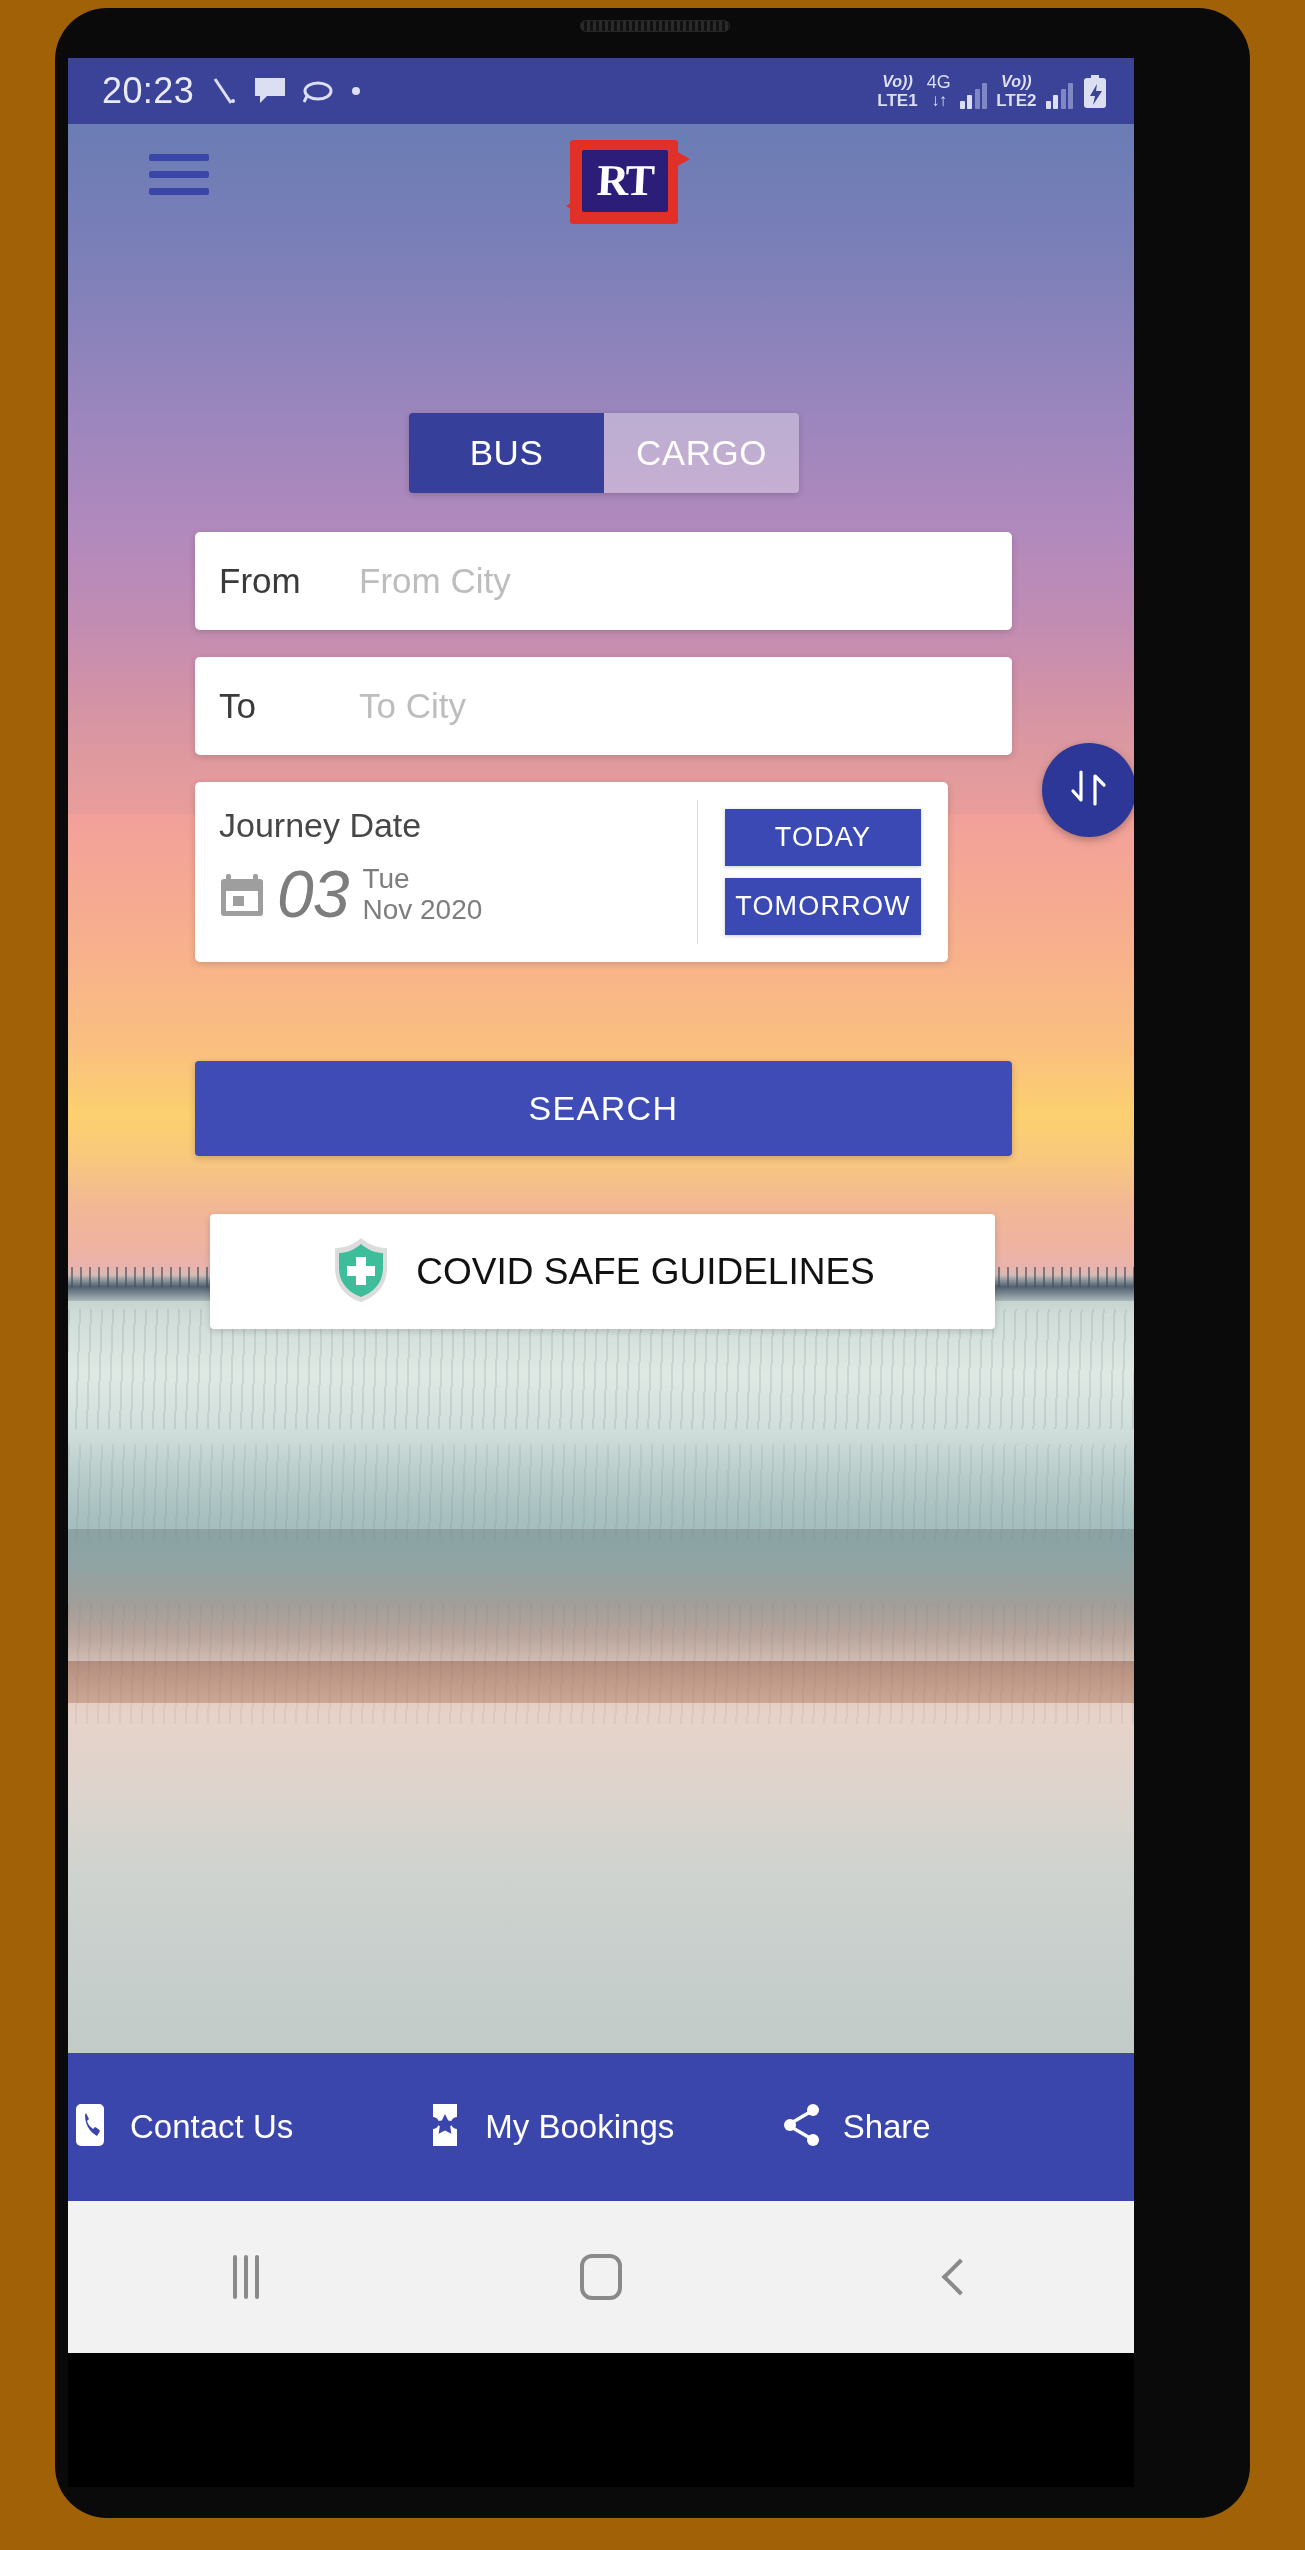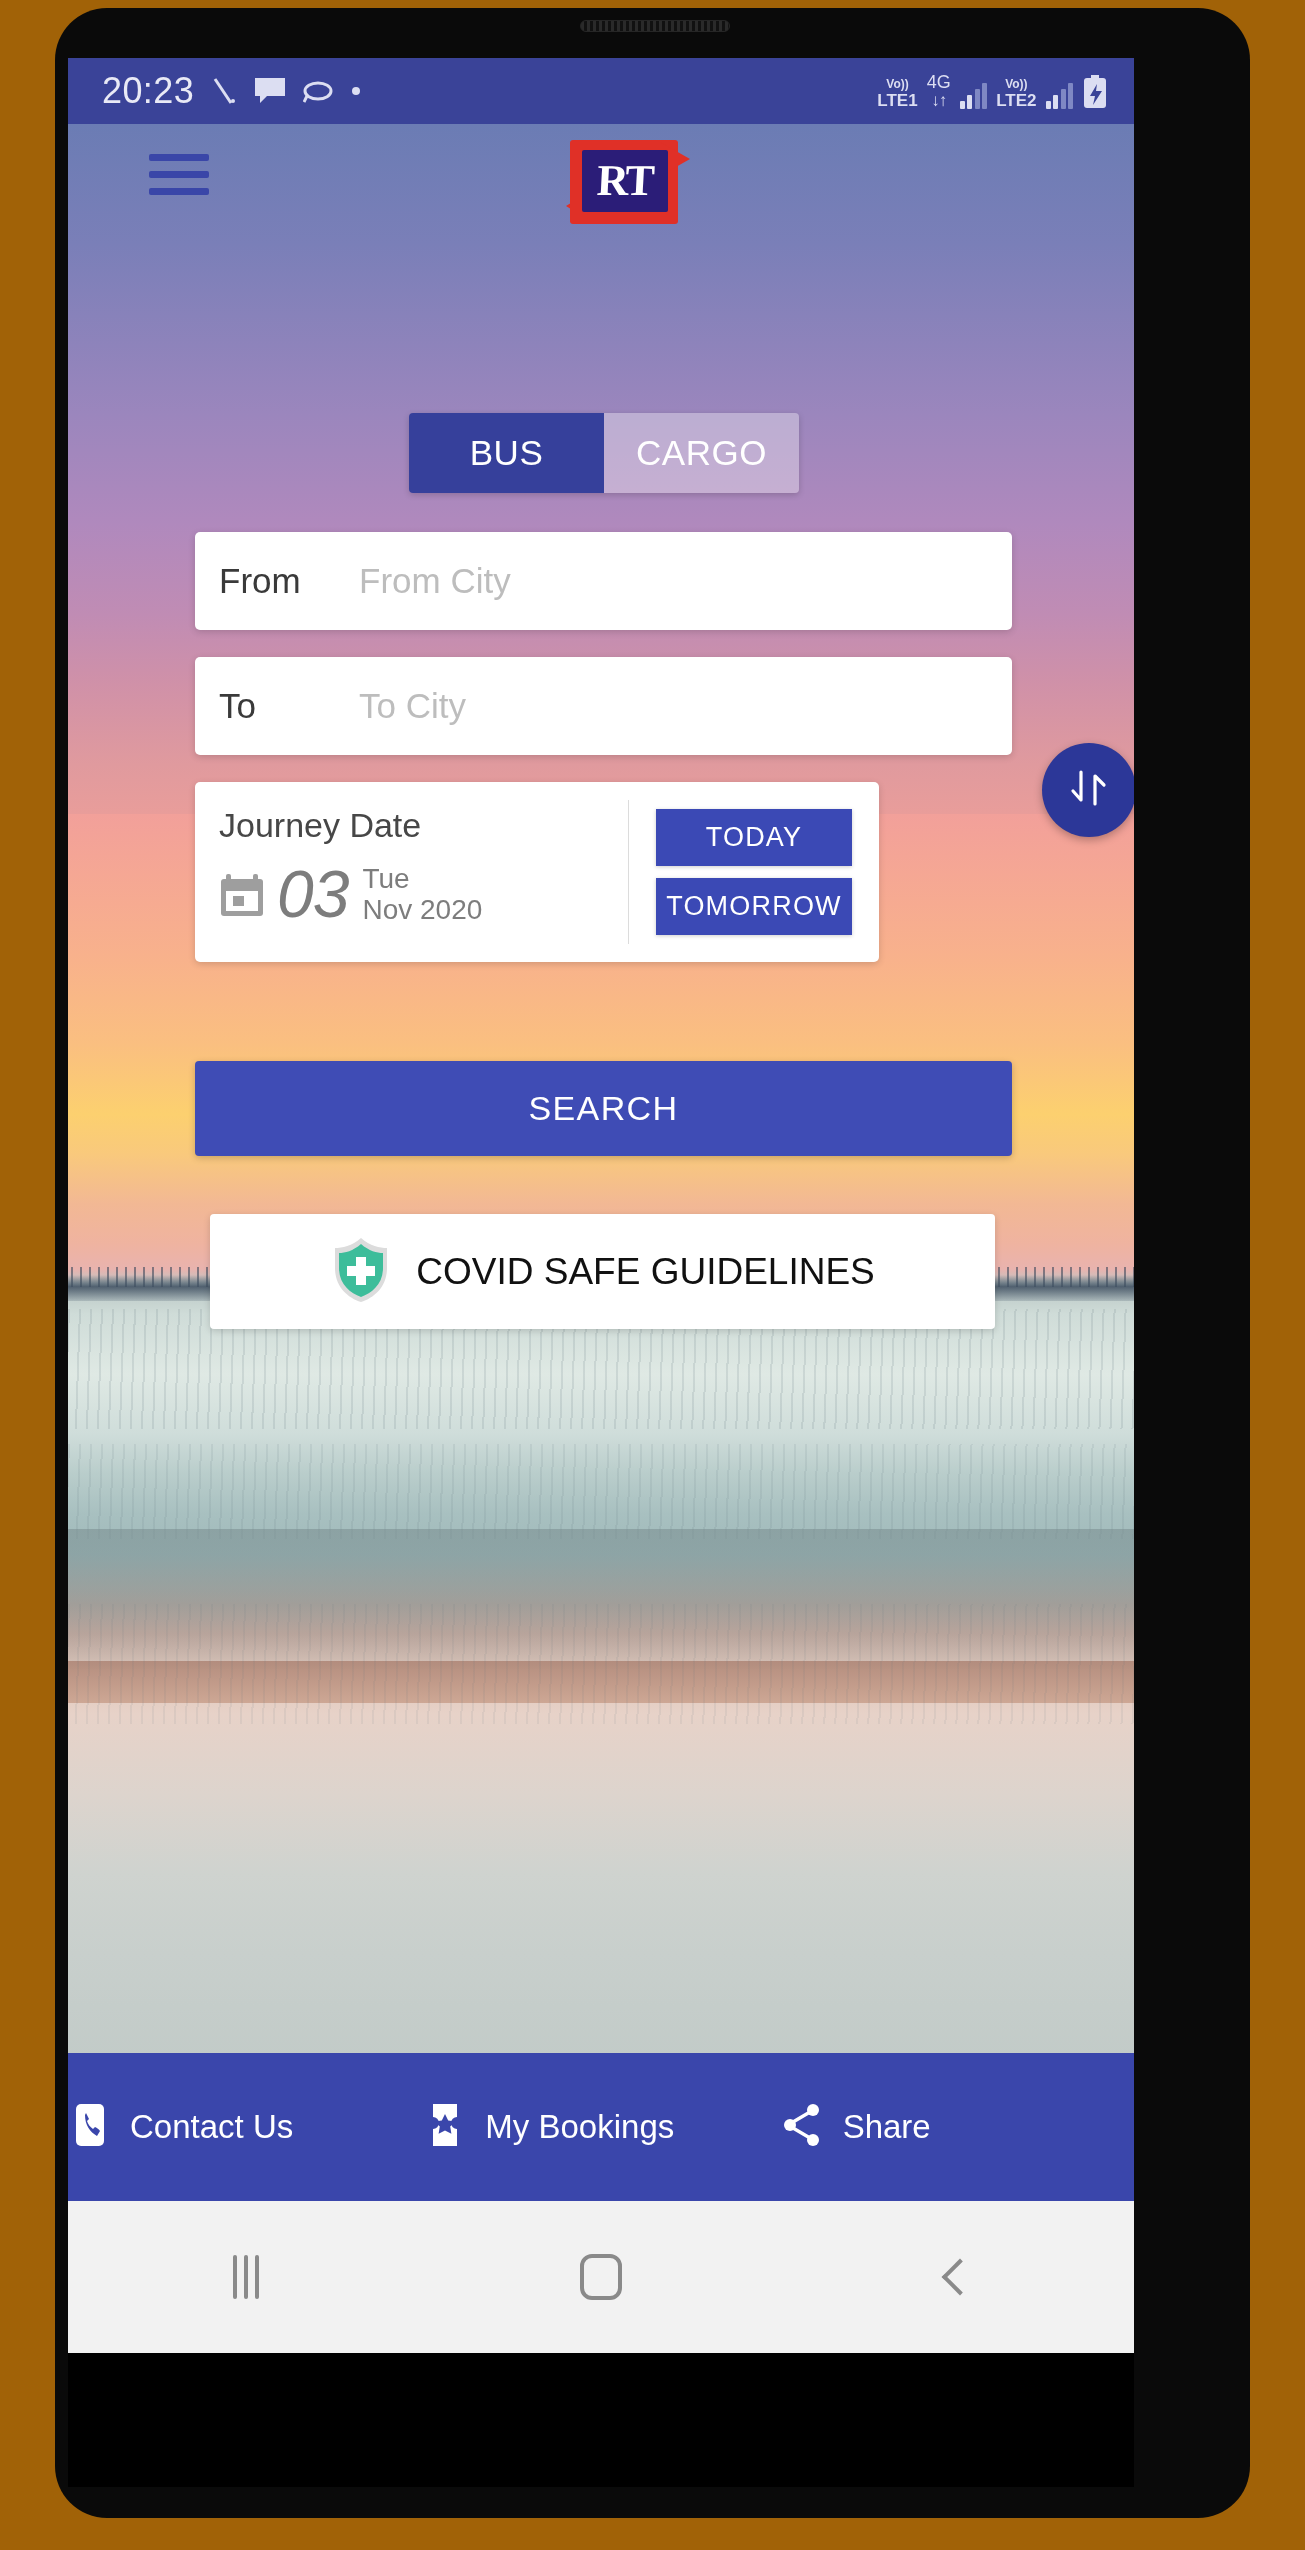--- a/index.html
+++ b/index.html
@@ -36,21 +36,21 @@
     background:#3a4398;
     display:flex; align-items:center; justify-content:space-between;
     padding:0 26px 0 34px;
   }
   #status-left{ display:flex; align-items:center; gap:17px; }
   #clock{ color:#e9eaf6; font-size:36px; letter-spacing:.4px; }
   .sb-ico{ display:inline-flex; align-items:center; }
   #status-right{ display:flex; align-items:flex-end; gap:9px; }
   .volte-block{ display:flex; flex-direction:column; align-items:center;
     line-height:1; color:#dcdef2; font-size:16px; font-weight:bold; }
-  .volte-block .l1{ font-size:12px; }
+  .volte-block .l1{ font-size:16px;font-style:italic; }
   .volte-block .l2{ font-size:17px; margin-top:2px; }
   .fourg{ display:flex; flex-direction:column; align-items:center;
     color:#dcdef2; font-size:18px; font-weight:normal; line-height:1; }
   .fourg .arrows{ font-size:17px; margin-top:1px; letter-spacing:-1px; }
   .bars{ display:flex; align-items:flex-end; gap:2.5px; height:26px; }
   .bars i{ display:block; width:5px; background:#dcdef2; border-radius:1px; }
   .bars i.b1{height:8px}.bars i.b2{height:14px}
   .bars i.b3{height:20px;background:#7f88c4}.bars i.b4{height:26px;background:#7f88c4}
 
   
@@ -207,21 +207,21 @@
   }
   #swap-circle{
     position:absolute; left:-47px; top:-47px; width:94px; height:94px;
     border-radius:50%; background:#2c3798;
     display:flex; align-items:center; justify-content:center;
     box-shadow:0 3px 8px rgba(0,0,0,.28); cursor:pointer;
   }
 
   
   #date-card{
-    position:absolute; left:127px; top:658px; width:684px; height:180px;
+    position:absolute; left:127px; top:658px; width:753px; height:180px;
     background:#ffffff; border-radius:5px;
     box-shadow:0 2px 7px rgba(0,0,0,.16);
     display:flex;
   }
   #date-left{
     flex:1; padding:24px 0 0 24px; position:relative;
   }
   #journey-label{ color:#474747; font-size:34px; }
   #date-row{ display:flex; align-items:center; margin-top:16px; gap:12px; }
   #cal-icon{ width:46px; height:48px; position:relative; }

